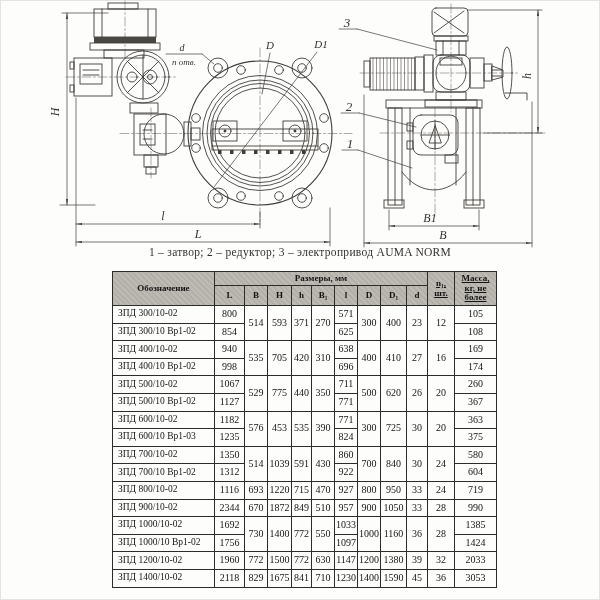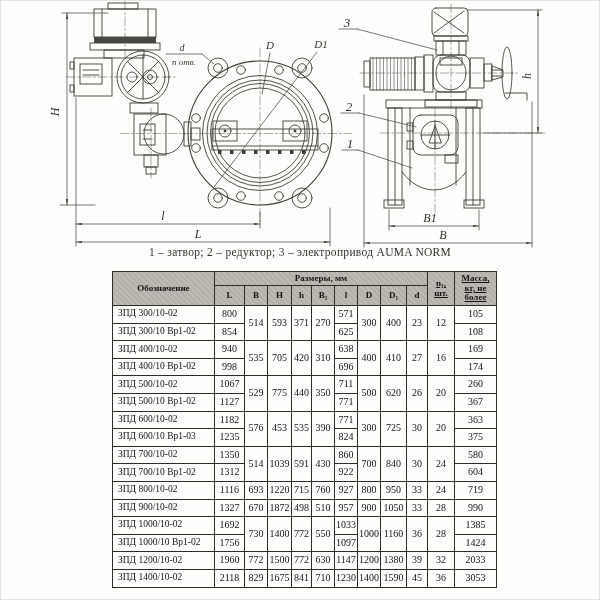--- a/index.html
+++ b/index.html
@@ -404,34 +404,34 @@
         <td>1312</td>
         <td>922</td>
         <td>604</td>
       </tr>
       <tr>
         <td class="name">ЗПД 800/10-02</td>
         <td>1116</td>
         <td>693</td>
         <td>1220</td>
         <td>715</td>
-        <td>760</td>
+        <td>470</td>
         <td>927</td>
         <td>800</td>
         <td>950</td>
         <td>33</td>
         <td>24</td>
         <td>719</td>
       </tr>
       <tr>
         <td class="name">ЗПД 900/10-02</td>
-        <td>1327</td>
+        <td>2344</td>
         <td>670</td>
         <td>1872</td>
-        <td>498</td>
+        <td>849</td>
         <td>510</td>
         <td>957</td>
         <td>900</td>
         <td>1050</td>
         <td>33</td>
         <td>28</td>
         <td>990</td>
       </tr>
       <tr>
         <td class="name">ЗПД 1000/10-02</td>

